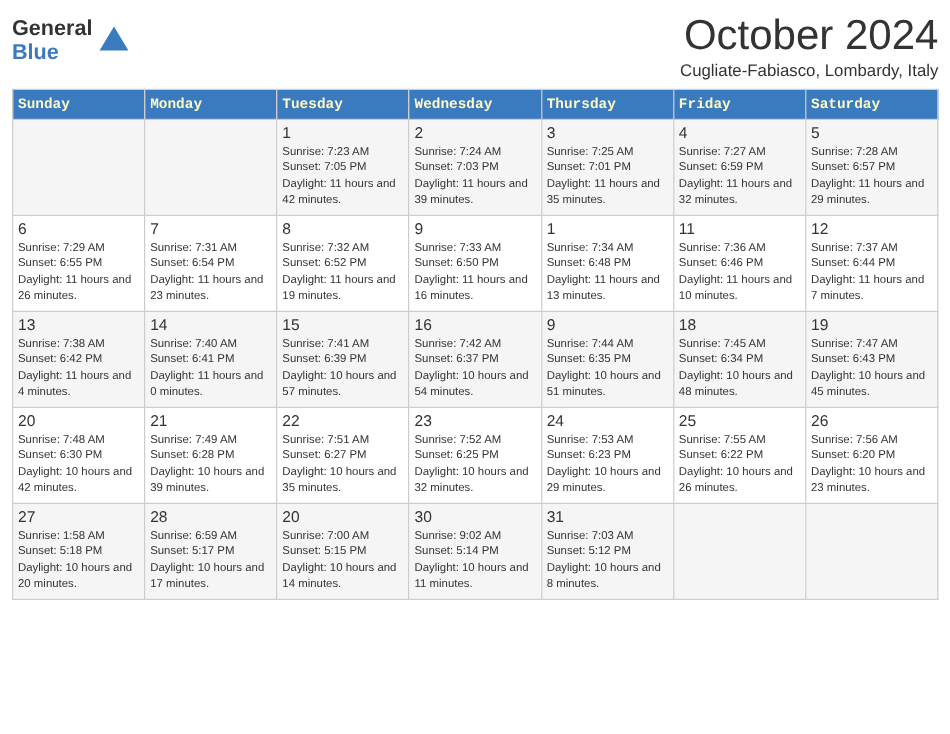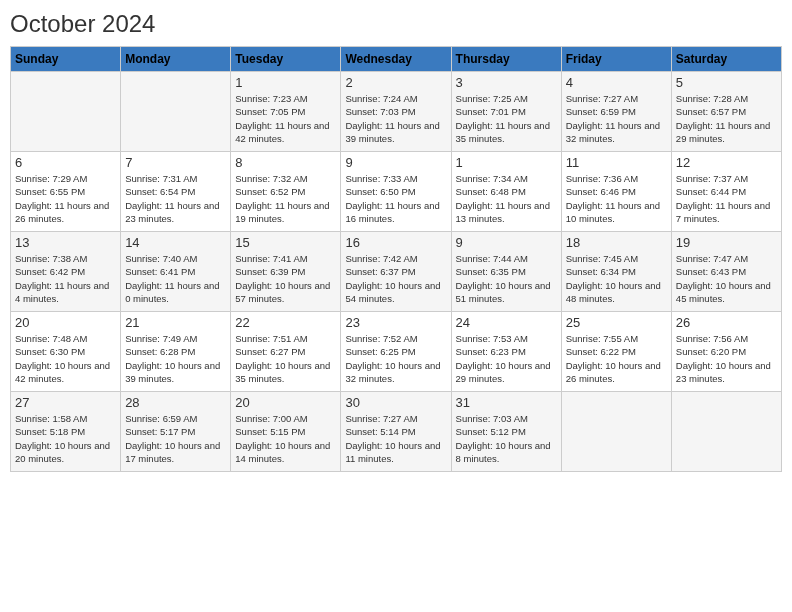--- a/index.html
+++ b/index.html
@@ -38,40 +38,41 @@
     }
     .logo-icon {
       width: 28px;
       height: 28px;
       margin-left: 4px;
     }
     .title-block {
       text-align: right;
     }
     .month-title {
-      font-size: 24px;
+      font-size: 35px;
       font-weight: normal;
       color: #333;
     }
     .location {
       font-size: 14px;
       color: #333;
     }
     table {
       width: 100%;
       border-collapse: collapse;
       font-size: 10.5px;
     }
     thead tr th {
       background-color: #3a7abf;
-      color: #000000;
+      color: #fef9c3;
       text-align: left;
       padding: 5px 4px;
       font-size: 12px;
       border: 1px solid #ccc;
+      font-family: Liberation Mono, monospace;
     }
     tbody tr td {
       border: 1px solid #ccc;
       vertical-align: top;
       padding: 3px 4px;
       min-height: 70px;
       height: 80px;
       width: 14.28%;
       color: #333;
     }
@@ -90,22 +91,32 @@
     .cell-info {
       font-size: 9.5px;
       line-height: 1.4;
       color: #333;
     }
   </style>
 </head>
 <body>
 
 <div class="header">
+  <div class="logo">
+    <div class="logo-text">
+      <span class="logo-general">General</span>
+      <span class="logo-blue">Blue</span>
+    </div>
+    <svg class="logo-icon" viewBox="0 0 28 28" xmlns="http://www.w3.org/2000/svg">
+      <polygon points="14,2 26,22 2,22" fill="#3a7abf"></polygon>
+    </svg>
+  </div>
   <div class="title-block">
     <div class="month-title">October 2024</div>
+    <div class="location">Cugliate-Fabiasco, Lombardy, Italy</div>
   </div>
 </div>
 
 <table>
   <thead>
     <tr id="header-row">
     <th>Sunday</th>
         <th>Monday</th>
         <th>Tuesday</th>
         <th>Wednesday</th>
@@ -295,21 +306,21 @@
 Daylight: 10 hours and 17 minutes.</div>
         </td>
         <td>
           <span class="day-number">20</span>
           <div class="cell-info">Sunrise: 7:00 AM
 Sunset: 5:15 PM
 Daylight: 10 hours and 14 minutes.</div>
         </td>
         <td>
           <span class="day-number">30</span>
-          <div class="cell-info">Sunrise: 7:27 AM
+          <div class="cell-info">Sunrise: 9:02 AM
 Sunset: 5:14 PM
 Daylight: 10 hours and 11 minutes.</div>
         </td>
         <td>
           <span class="day-number">31</span>
           <div class="cell-info">Sunrise: 7:03 AM
 Sunset: 5:12 PM
 Daylight: 10 hours and 8 minutes.</div>
         </td>
         <td></td>

